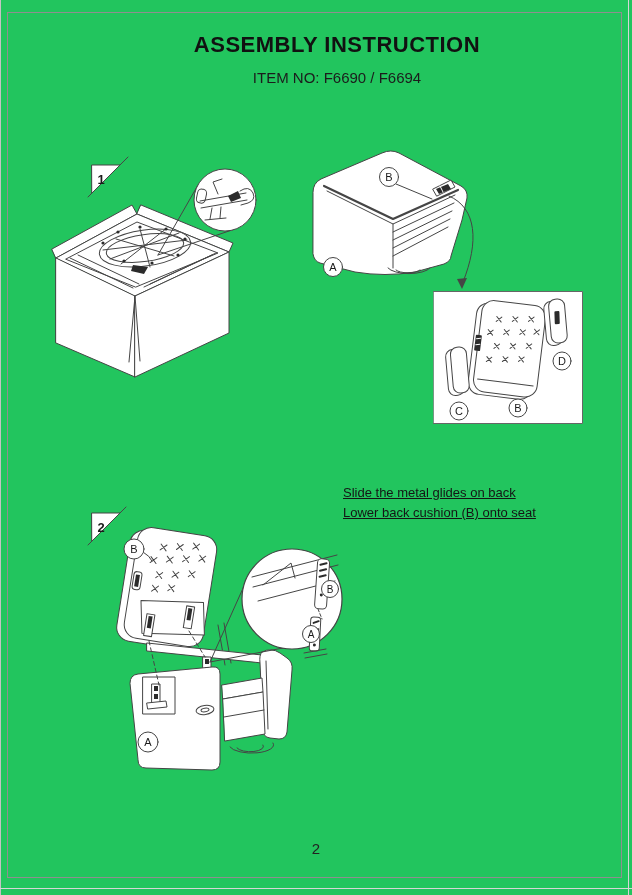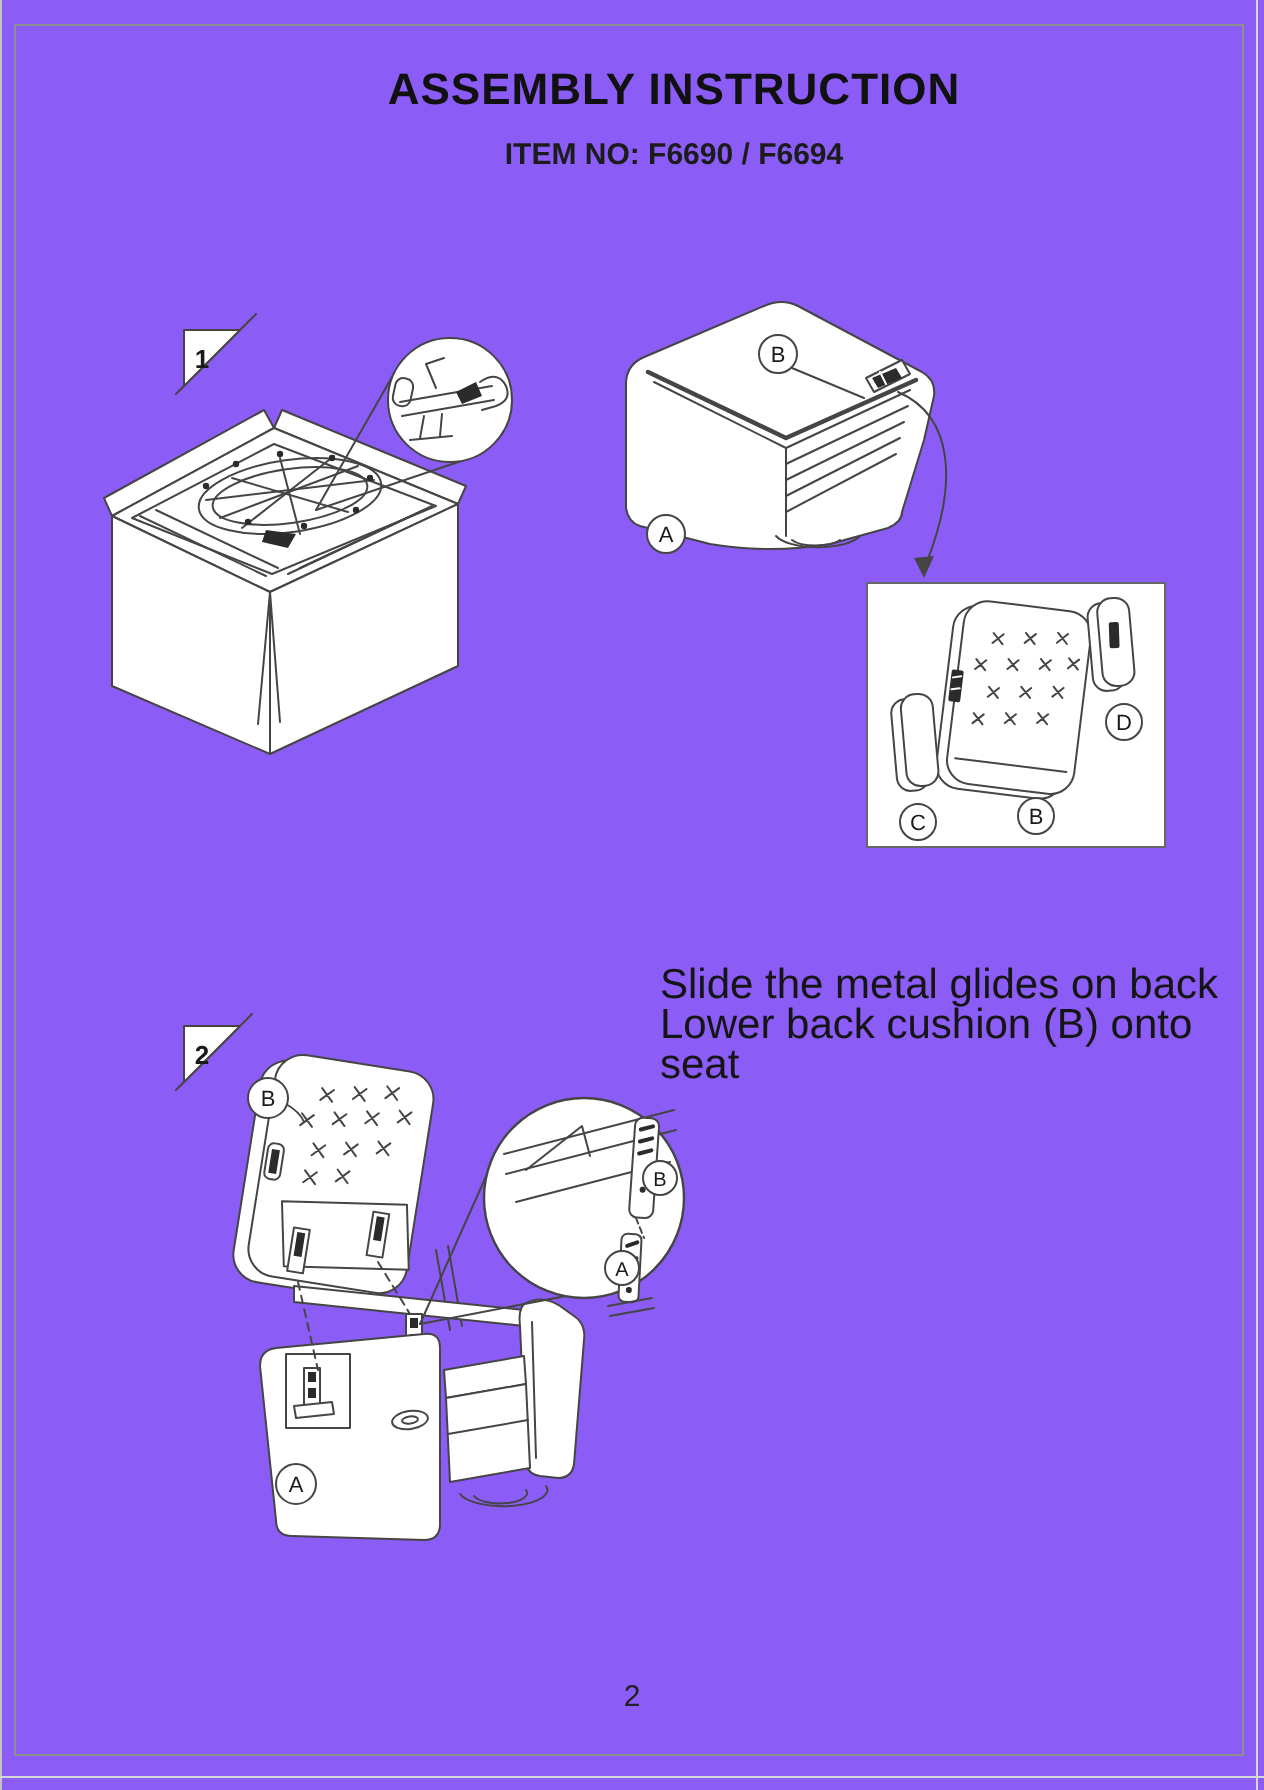--- a/index.html
+++ b/index.html
@@ -1,38 +1,38 @@
 <!DOCTYPE html>
 <html><head>
 <meta charset="utf-8">
 <style>
   html,body{margin:0;padding:0;background:#fff;}
   .page{
-    position:relative;width:632px;height:895px;background:#8b5cf6;overflow:hidden;
+    position:relative;width:632px;height:895px;background:#22c55e;overflow:hidden;
     font-family:"Liberation Sans",sans-serif;color:#1a1a1a;
   }
   .page-border{position:absolute;left:7px;top:12px;width:615px;height:866px;
     border:1px solid #8f8f8f;box-sizing:border-box;}
   .edge-b{position:absolute;left:0;top:888px;width:100%;border-top:1px solid #d6d6d6;}
   .edge-r{position:absolute;left:628px;top:0;height:100%;border-left:1px solid #d6d6d6;}
   .edge-l{position:absolute;left:0;top:0;height:100%;border-left:1px solid #c4c4c4;}
   .header{position:absolute;left:52px;right:10px;top:32px;text-align:center;}
   .title{font-size:22px;font-weight:bold;letter-spacing:.5px;line-height:26px;color:#111;}
-  .item-no{font-size:15px;line-height:18px;margin-top:11px;color:#1c1c1c;font-weight:bold;}
+  .item-no{font-size:15px;line-height:18px;margin-top:11px;color:#1c1c1c;}
   .art{position:absolute;}
   svg{stroke:#454545;fill:none;stroke-width:1;stroke-linecap:round;stroke-linejoin:round;}
   svg text{stroke:none;fill:#1a1a1a;font-family:"Liberation Sans",sans-serif;
     font-size:11px;text-anchor:middle;}
   svg text.flag-num{font-size:13px;font-weight:bold;}
   svg text.sm{font-size:10px;}
   .dk{fill:#2b2b2b;stroke:none;}
   .wh{fill:#fff;}
   .thick{stroke-width:2.2;}
-  .instructions{position:absolute;left:330px;top:483px;width:282px;
-    font-size:21px;line-height:20px;color:#151515;}
+  .instructions{position:absolute;left:343px;top:483px;width:282px;
+    font-size:13px;line-height:20px;color:#151515;text-decoration:underline;}
   .page-number{position:absolute;left:0;top:840px;width:632px;text-align:center;
     font-size:15px;color:#222;}
 </style>
 </head>
 <body>
 
 <div class="page">
   <div class="page-border"></div>
   <div class="edge-l"></div>
   <div class="edge-b"></div>

